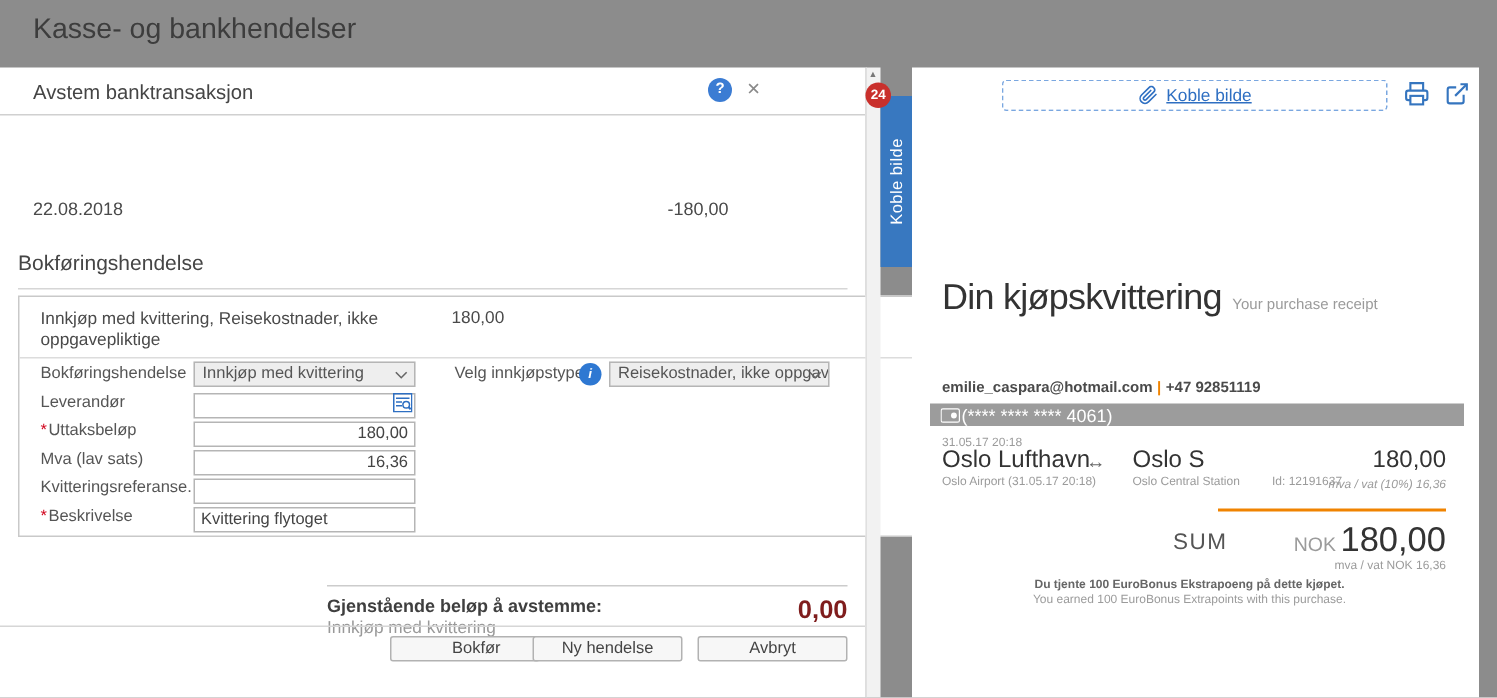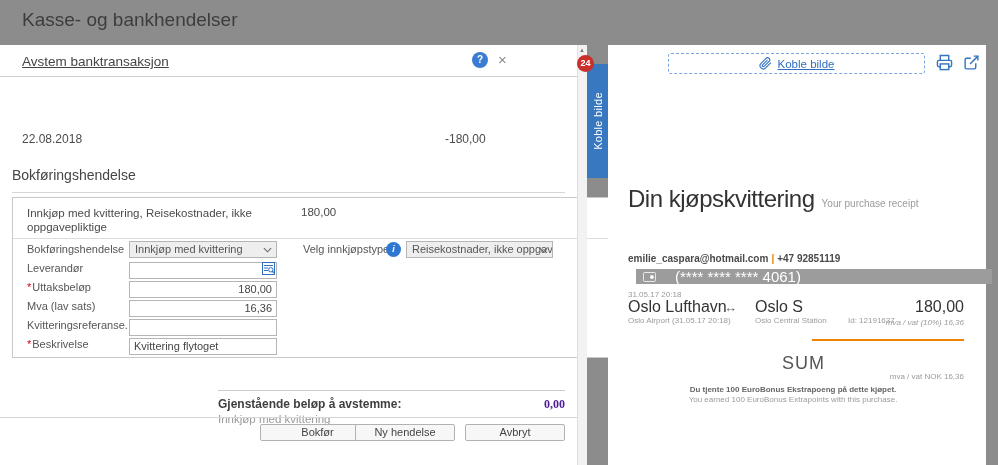--- a/index.html
+++ b/index.html
@@ -17,21 +17,21 @@
   }
   
   .dialog {
     position:absolute; left:0; top:45px; width:577px; height:420px;
     background:#fff;
   }
   .dialog-header {
     position:relative; height:32px; border-bottom:1px solid #d0d0d0;
   }
   .dialog-title {
-    position:absolute; left:22px; top:9px; font-size:13.5px; color:#454545;text-decoration:underline;
+    position:absolute; left:22px; top:9px; font-size:13.5px; color:#454545;
   }
   .help-icon {
     position:absolute; left:472px; top:7px; width:16px; height:16px;
     background:#3b7cd3; border-radius:50%; color:#fff; font-size:10px;
     font-weight:bold; text-align:center; line-height:16px; cursor:pointer;
   }
   .close-icon {
     position:absolute; left:498px; top:5px; font-size:15px; color:#8a8a8a;
     cursor:pointer; line-height:20px;
   }
@@ -83,21 +83,21 @@
   .row-right-label { position:absolute; left:290px; top:2px; font-size:11px; color:#555; white-space:nowrap; }
   .info-icon {
     position:absolute; left:373px; top:1px; width:15px; height:15px;
     background:#2e78d2; border-radius:50%; color:#fff; font-size:9px;
     font-style:italic; font-weight:bold; text-align:center; line-height:15px; cursor:pointer;
   }
   .fld-right { position:absolute; left:393px; width:147px; height:17px; }
   
   .remain-divider { position:absolute; left:218px; top:345px; width:347px; border-top:1px solid #ccc; }
   .remain-label { position:absolute; left:218px; top:352px; font-size:12px; font-weight:bold; color:#3f3f3f; }
-  .remain-value { position:absolute; right:12px; top:352px; font-size:12px; font-weight:bold; color:#4c1d95;font-family:Liberation Serif, serif; }
+  .remain-value { position:absolute; right:12px; top:352px; font-size:17px; font-weight:bold; color:#7f1d1d; }
   .remain-sub { position:absolute; left:218px; top:368px; font-size:11.5px; color:#999; }
   
   .footer-divider { position:absolute; left:0; top:372px; width:100%; border-top:1px solid #d6d6d6; }
   .btn {
     position:absolute; top:379px; width:100px; height:17px;
     background:#f7f7f7; border:1px solid #b2b2b2; border-radius:2px;
     font-family:"Liberation Sans", sans-serif; font-size:11px; color:#444;
     text-align:center; line-height:15px; cursor:pointer;
   }
   .btn-post { left:260px;padding-left:15px; } .btn-new { left:355px; } .btn-cancel { left:465px; }
@@ -136,34 +136,34 @@
   .print-icon { position:absolute; left:328px; top:9px; width:17px; height:17px; cursor:pointer; }
   .external-icon { position:absolute; left:355px; top:9px; width:17px; height:17px; cursor:pointer; }
   
   .rc-title-row { position:absolute; left:20px; top:140px; white-space:nowrap; }
   .rc-title { font-size:24px; color:#333; letter-spacing:-0.5px; }
   .rc-subtitle { font-size:10px; color:#9b9b9b; margin-left:7px; }
   .rc-contact { position:absolute; left:20px; top:208px; font-size:10px; font-weight:bold; color:#4a4a4a; }
   .rc-contact .sep { color:#f08300; margin:0 3px; }
   .rc-cardbar {
     position:absolute; left:12px; top:224px; width:356px; height:15px;
-    background:#9c9c9c; color:#fff; font-size:15px;
-    display:flex; align-items:center; gap:19px; padding-left:7px;margin-left:16px;
+    background:#9c9c9c; color:#fff; font-size:12px;
+    display:flex; align-items:center; gap:1px; padding-left:7px;
   }
   .rc-datetime { position:absolute; left:20px; top:245px; font-size:8px; color:#9b9b9b; }
   .rc-from { position:absolute; left:20px; top:253px; font-size:16px; color:#333; }
   .route-arrow-icon { position:absolute; left:116px; top:255px; font-size:13px; color:#666; }
   .rc-to { position:absolute; left:147px; top:253px; font-size:16px; color:#333; }
   .rc-amount { position:absolute; right:22px; top:253px; font-size:16px; color:#333; }
   .rc-from-sub { position:absolute; left:20px; top:271px; font-size:8px; color:#9b9b9b; }
   .rc-to-sub { position:absolute; left:147px; top:271px; font-size:8px; color:#9b9b9b; }
   .rc-id { position:absolute; left:240px; top:271px; font-size:8px; color:#9b9b9b; }
   .rc-vat { position:absolute; right:22px; top:273px; font-size:8px; color:#9b9b9b;font-style:italic; }
   .rc-orange-line { position:absolute; left:204px; top:294px; width:152px; height:2px; background:#f08300; }
-  .rc-sum-label { position:absolute; left:174px; top:308px; font-size:18px; color:#555; letter-spacing:1px;text-align:right; }
+  .rc-sum-label { position:absolute; left:174px; top:308px; font-size:15px; color:#555; letter-spacing:1px;text-align:right; }
   .rc-total { position:absolute; right:22px; top:301px; white-space:nowrap; }
   .rc-currency { font-size:13px; color:#9b9b9b; margin-right:3px; }
   .rc-total-amount { font-size:23px; color:#333; }
   .rc-total-vat { position:absolute; right:22px; top:327px; font-size:8px; color:#9b9b9b; }
   .rc-bonus1 { position:absolute; left:20px; top:340px; width:330px; text-align:center; font-size:8px; font-weight:bold; color:#666; }
   .rc-bonus2 { position:absolute; left:20px; top:350px; width:330px; text-align:center; font-size:8px; color:#9b9b9b; }
 </style>
 </head>
 <body>
 
@@ -314,17 +314,20 @@
   <span class="route-arrow-icon">↔</span>
   <span class="rc-to">Oslo S</span>
   <span class="rc-amount">180,00</span>
   <span class="rc-from-sub">Oslo Airport (31.05.17 20:18)</span>
   <span class="rc-to-sub">Oslo Central Station</span>
   <span class="rc-id">Id: 12191637</span>
   <span class="rc-vat">mva / vat (10%) 16,36</span>
 
   <div class="rc-orange-line"></div>
   <span class="rc-sum-label">SUM</span>
+  <div class="rc-total">
+    <span class="rc-currency">NOK</span><span class="rc-total-amount">180,00</span>
+  </div>
   <span class="rc-total-vat">mva / vat NOK 16,36</span>
 
   <div class="rc-bonus1">Du tjente 100 EuroBonus Ekstrapoeng på dette kjøpet.</div>
   <div class="rc-bonus2">You earned 100 EuroBonus Extrapoints with this purchase.</div>
 </div>
 
 </body></html>

